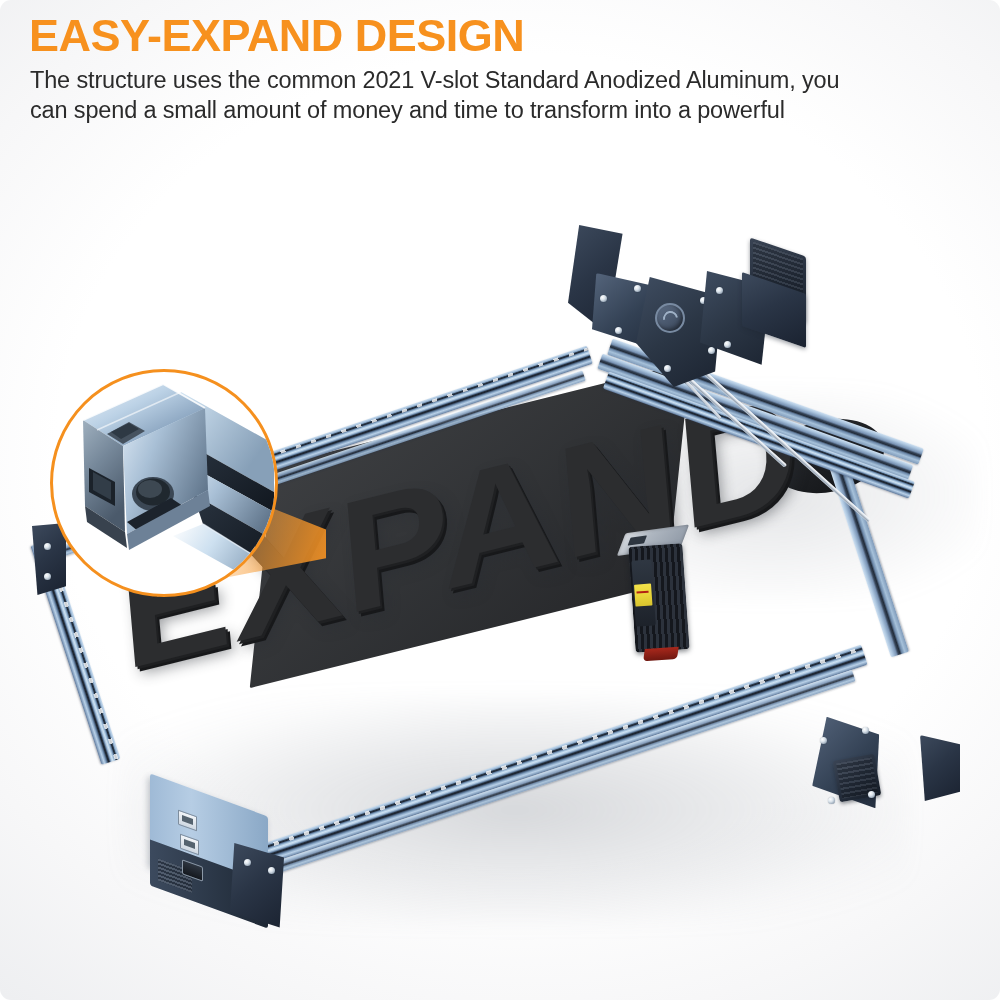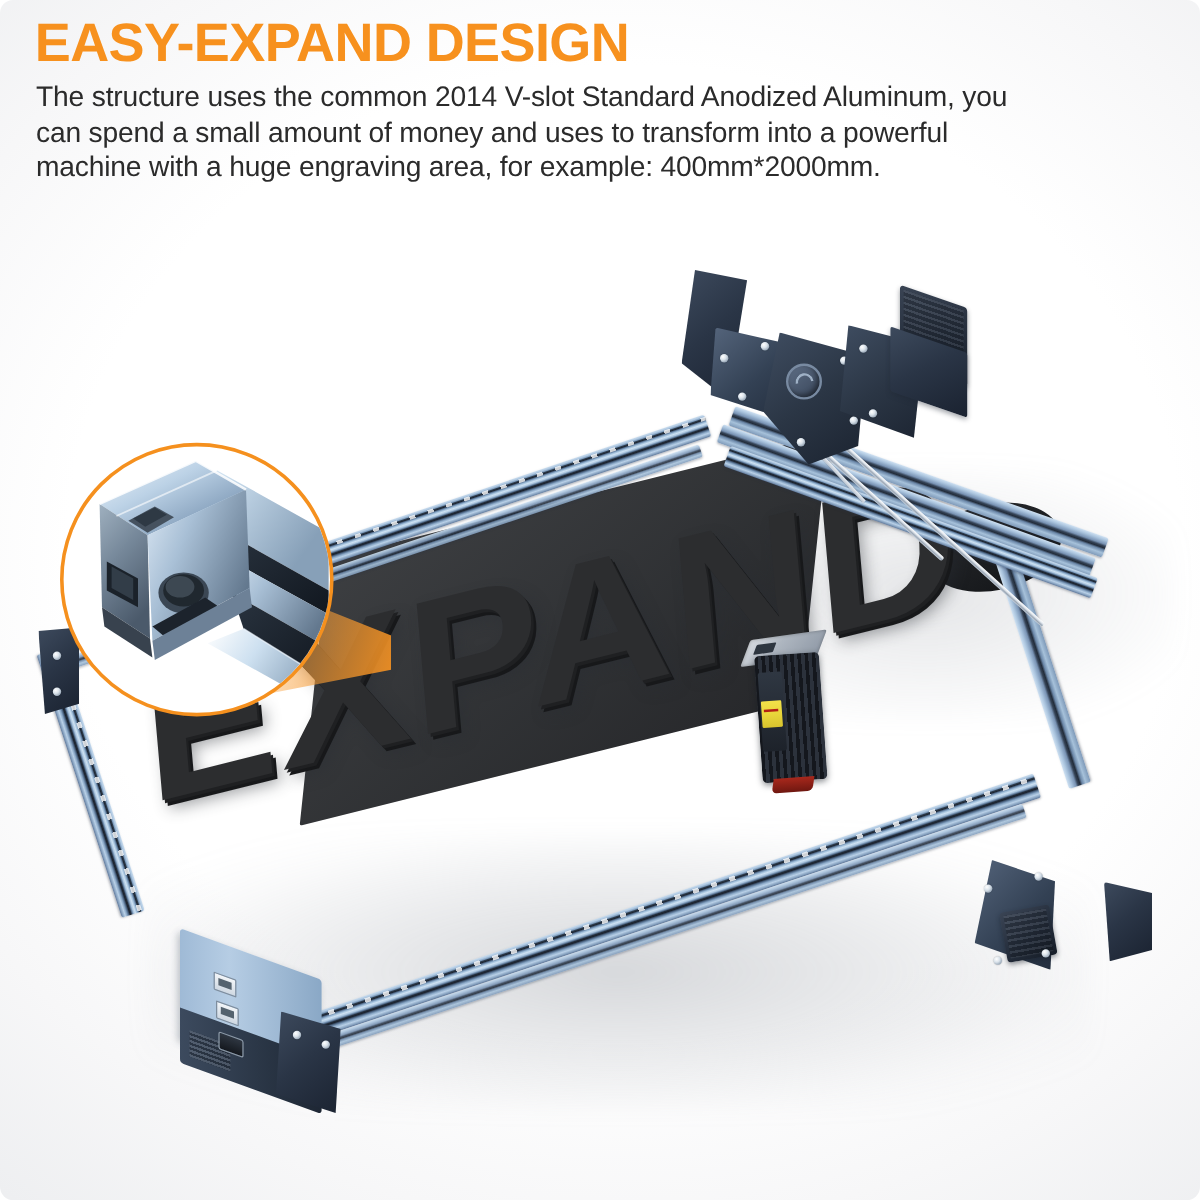--- a/index.html
+++ b/index.html
@@ -334,23 +334,22 @@
   #inset-circle svg { display: block; }
 </style>
 </head>
 <body>
 
 <div id="page">
 
   <div id="headline">EASY-EXPAND DESIGN</div>
 
   <div id="body-copy">
-    <span class="ln">The structure uses the common 2014 V-slot Standard Anodized Aluminum, you</span>
-    <span class="ln">can spend a small amount of money and uses to transform into a powerful</span>
-    <span class="ln">machine with a huge engraving area,  for example: 400mm*2000mm.</span>
+    <span class="ln">The structure uses the common 2021 V-slot Standard Anodized Aluminum, you</span>
+    <span class="ln">can spend a small amount of money and time to transform into a powerful</span>
   </div>
 
   <div id="stage">
 
     <div class="ground-shadow"></div>
     <div class="ground-shadow s2"></div>
 
     <div id="bed-plate"></div>
     <div id="bed-disc"></div>
 

